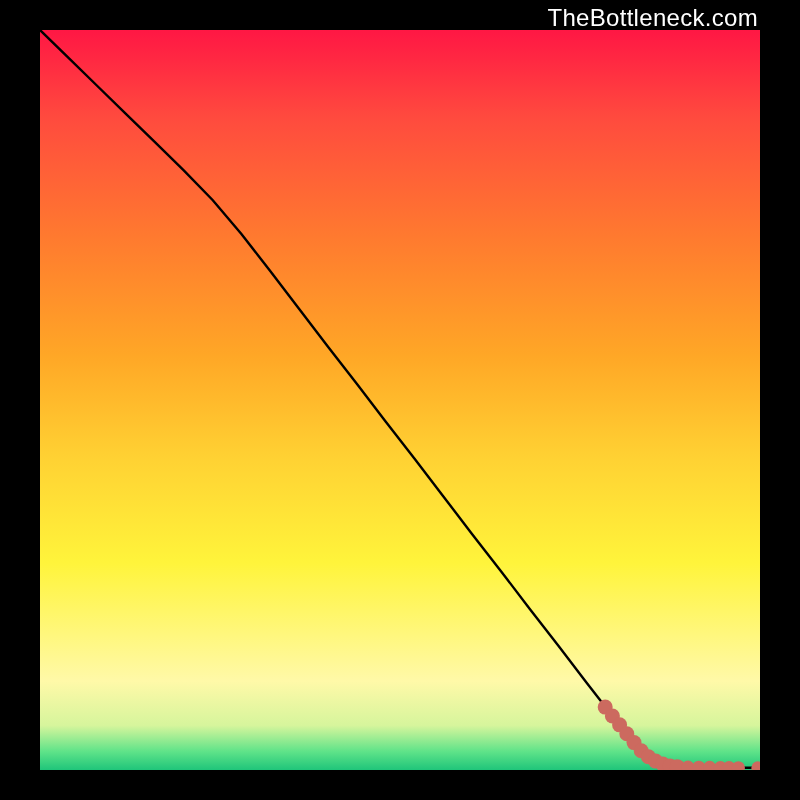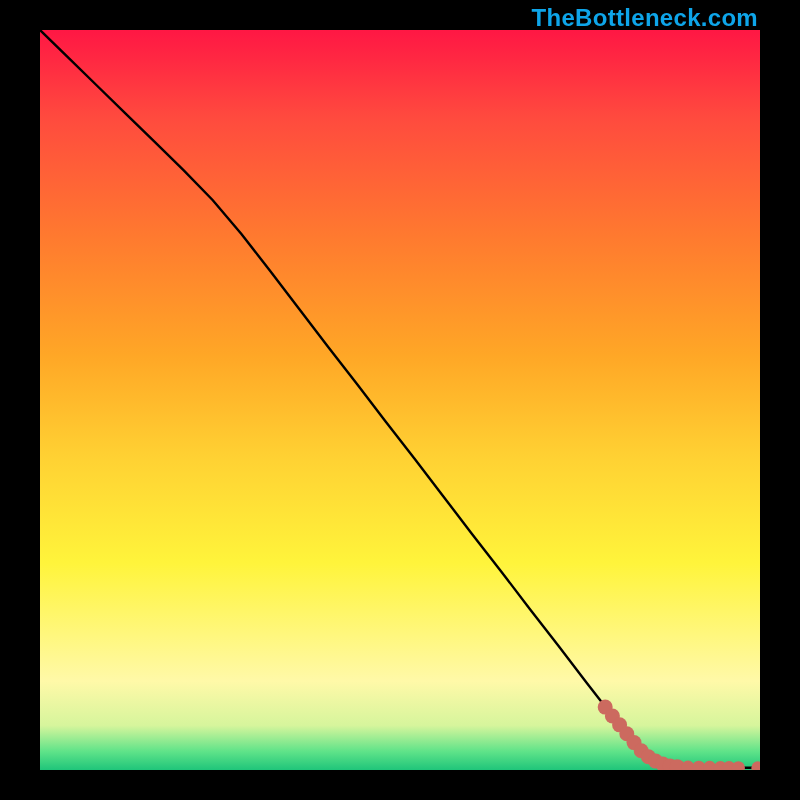--- a/index.html
+++ b/index.html
@@ -20,23 +20,23 @@
     position: absolute;
     left: 40px;
     top: 30px;
     width: 720px;
     height: 740px;
   }
   .watermark {
     position: absolute;
     top: 4px;
     right: 42px;
-    color: #0ea5e9;
+    color: #ffffff;
     font-size: 24px;
-    font-weight: 700;
+    font-weight: 400;
     letter-spacing: 0.3px;
     user-select: none;
   }
 </style>
 </head>
 <body>
 
 <div class="frame">
   <div class="watermark">TheBottleneck.com</div>
   <svg class="plot" viewBox="0 0 720 740" preserveAspectRatio="none">

